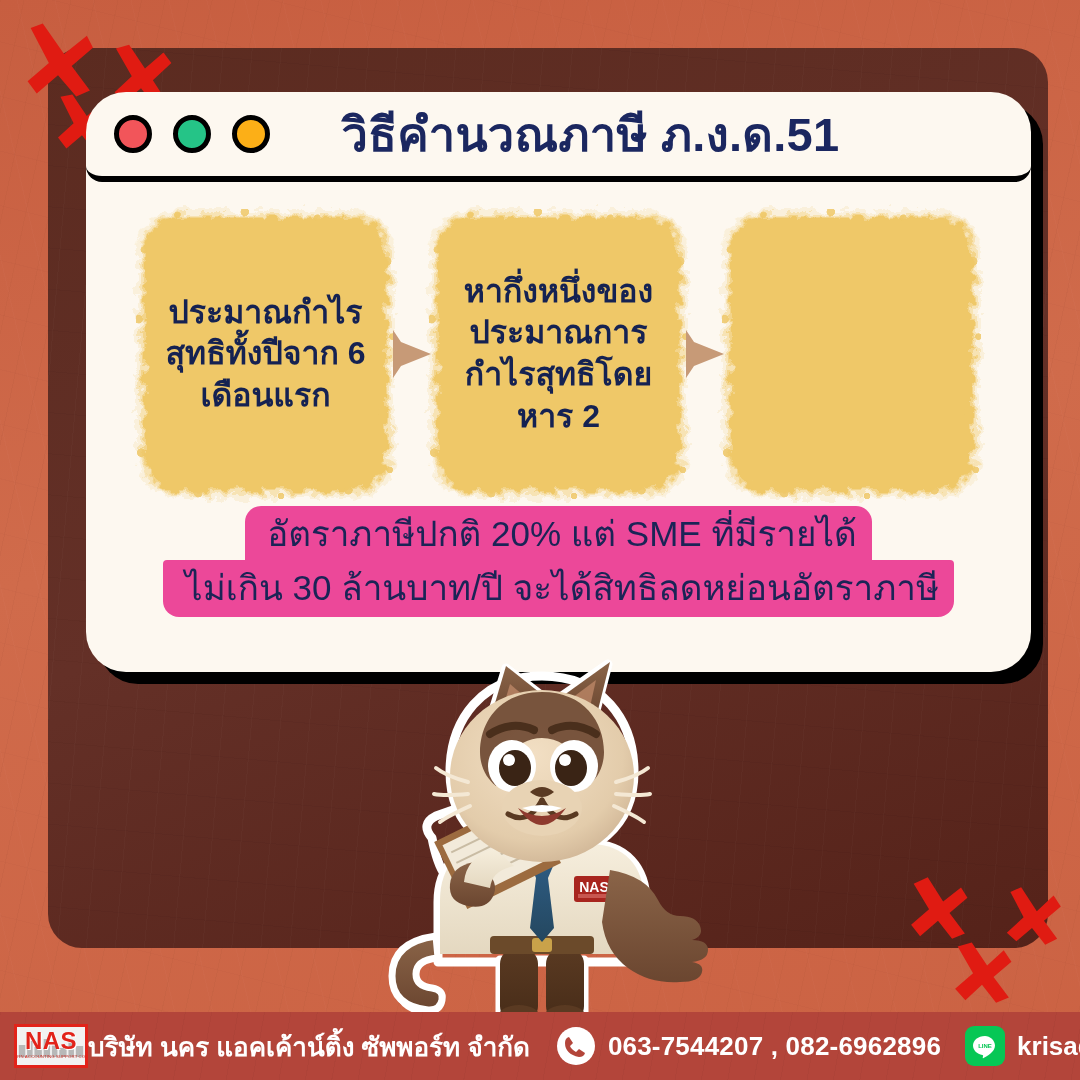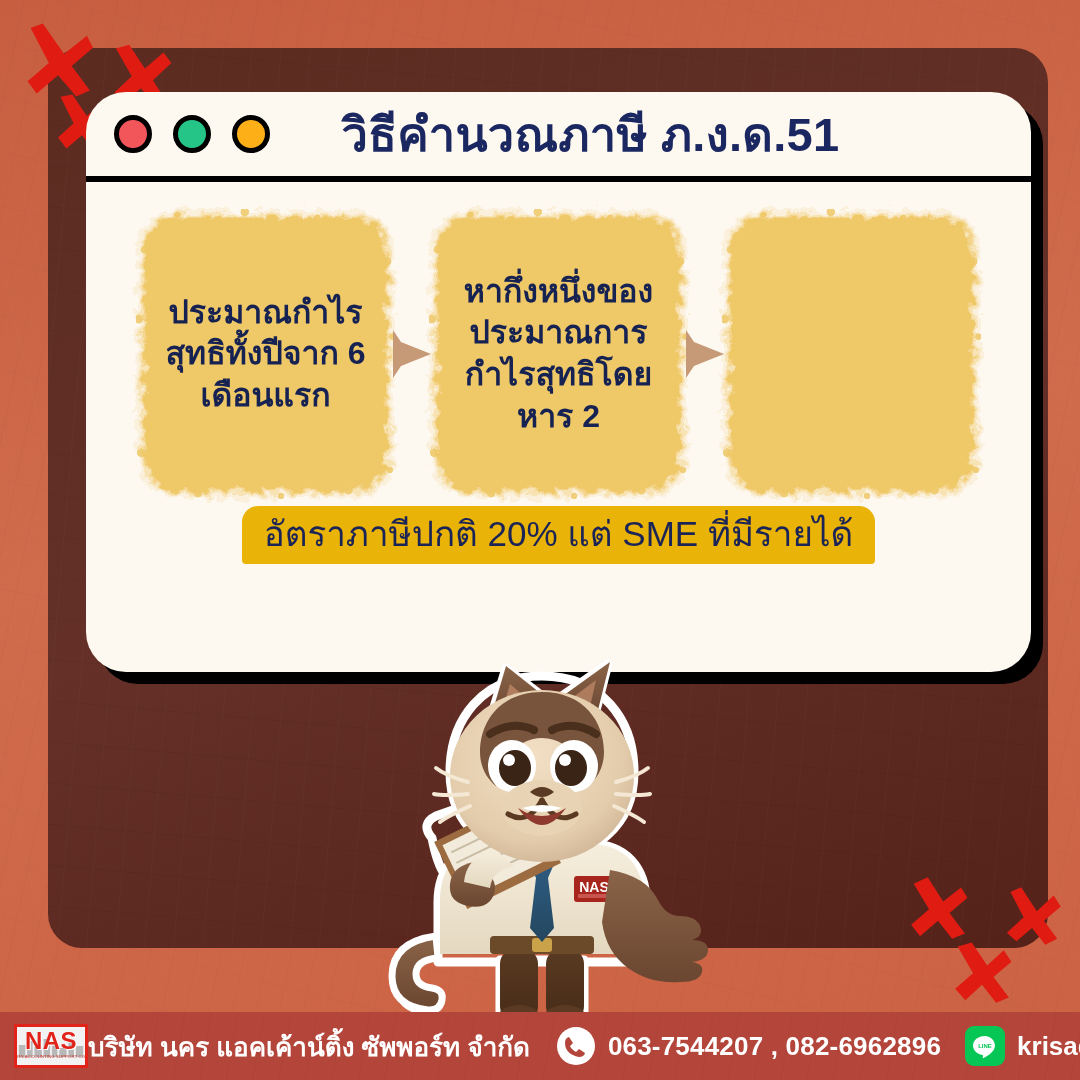--- a/index.html
+++ b/index.html
@@ -28,21 +28,21 @@
   
   .xmark{position:absolute;color:#E01B12;line-height:0;}
   .xmark svg{display:block;}
 
   
   .card-shadow{position:absolute;left:86px;top:92px;width:945px;height:580px;
     background:#000;border-radius:40px;transform:translate(12px,12px);}
   .card{position:absolute;left:86px;top:92px;width:945px;height:580px;
     background:#FDF8F0;border-radius:40px;overflow:hidden;}
   .titlebar{position:relative;height:84px;border-bottom:6px solid #000;
-    display:flex;align-items:center;}
+    display:flex;align-items:center;border-radius:16px;}
   .dots{display:flex;gap:21px;margin-left:28px;}
   .dot{width:38px;height:38px;border-radius:50%;border:5px solid #000;box-sizing:border-box;}
   .title{flex:1;text-align:center;margin-right:120px;
     font-size:47px;font-weight:700;color:#1B2760;letter-spacing:.3px;
     white-space:nowrap;}
 
   
   .steps{position:relative;display:flex;align-items:center;
     justify-content:center;gap:0;padding:26px 16px 0 16px;height:318px;box-sizing:border-box;}
   .step{position:relative;width:259px;height:290px;
@@ -72,23 +72,23 @@
       radial-gradient(circle at 24% 98%, #EFC868 0 4px, transparent 4.5px),
       radial-gradient(circle at 56% 99%, #EFC868 0 3px, transparent 3.5px),
       radial-gradient(circle at 82% 97%, #EFC868 0 4px, transparent 4.5px);}
   .step-text{position:relative;z-index:3;text-align:center;
     font-size:32px;font-weight:700;color:#152252;line-height:1.30;
     padding:0 14px;}
   .arrow{flex:0 0 auto;width:42px;height:56px;margin:0 -4px;z-index:4;}
 
   
   .note{position:relative;padding:6px 0 0 0;text-align:center;}
-  .note-line{display:inline-block;background:#eab308;color:#1B2456;
+  .note-line{display:inline-block;background:#ec4899;color:#1B2456;
     font-size:35px;font-weight:400;line-height:1.30;
-    padding:5px 22px 7px 22px;border-radius:16px;}
+    padding:5px 15px 7px 22px;border-radius:16px;}
   .note-l1{border-bottom-left-radius:4px;border-bottom-right-radius:4px;}
   .note-l2{margin-top:-4px;border-top-left-radius:4px;border-top-right-radius:4px;}
 
   
   .mascot{position:absolute;left:372px;top:648px;width:340px;height:380px;}
 
   
   .footer{position:absolute;left:0;bottom:0;width:1080px;height:68px;
     background:#B3453A;display:flex;align-items:center;gap:0;}
   .footer-tex{position:absolute;inset:0;opacity:.10;
@@ -210,20 +210,21 @@
 
       <div class="step">
         <div class="blob"></div>
         <div class="blob-speckle"></div>
       </div>
 
     </div>
 
     <div class="note">
       <div><span class="note-line note-l1">อัตราภาษีปกติ 20% แต่ SME ที่มีรายได้</span></div>
+      <div><span class="note-line note-l2">ไม่เกิน 30 ล้านบาท/ปี จะได้สิทธิลดหย่อนอัตราภาษี</span></div>
     </div>
 
   </div>
 
   <div class="mascot">
     <svg width="340" height="380" viewBox="0 0 340 380">
       <defs>
         <linearGradient id="furG" x1="0" y1="0" x2="0" y2="1">
           <stop offset="0%" stop-color="#8A6448"></stop>
             <stop offset="100%" stop-color="#6B4630"></stop>

